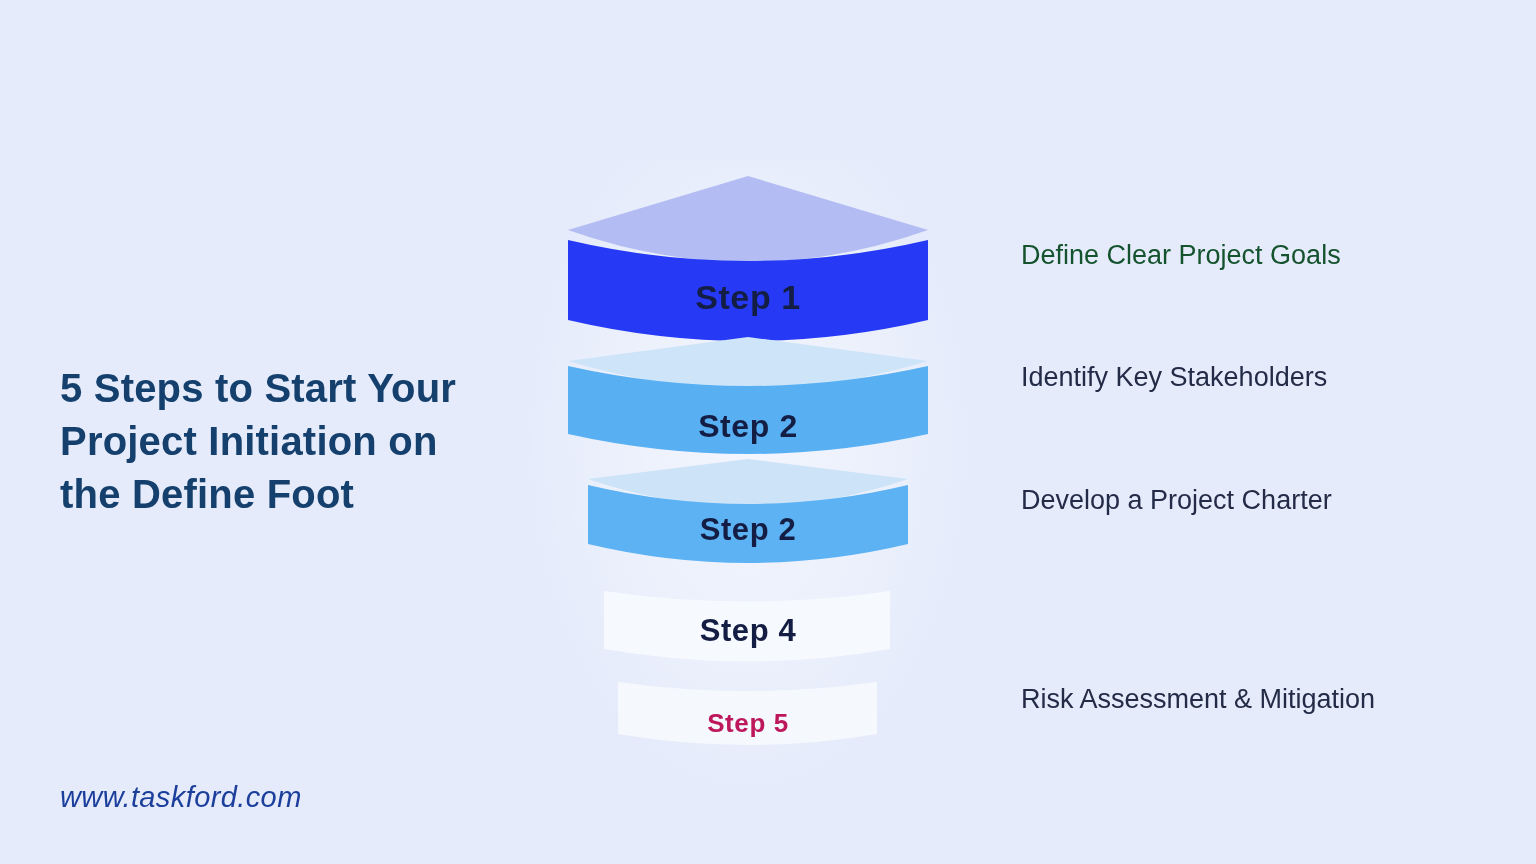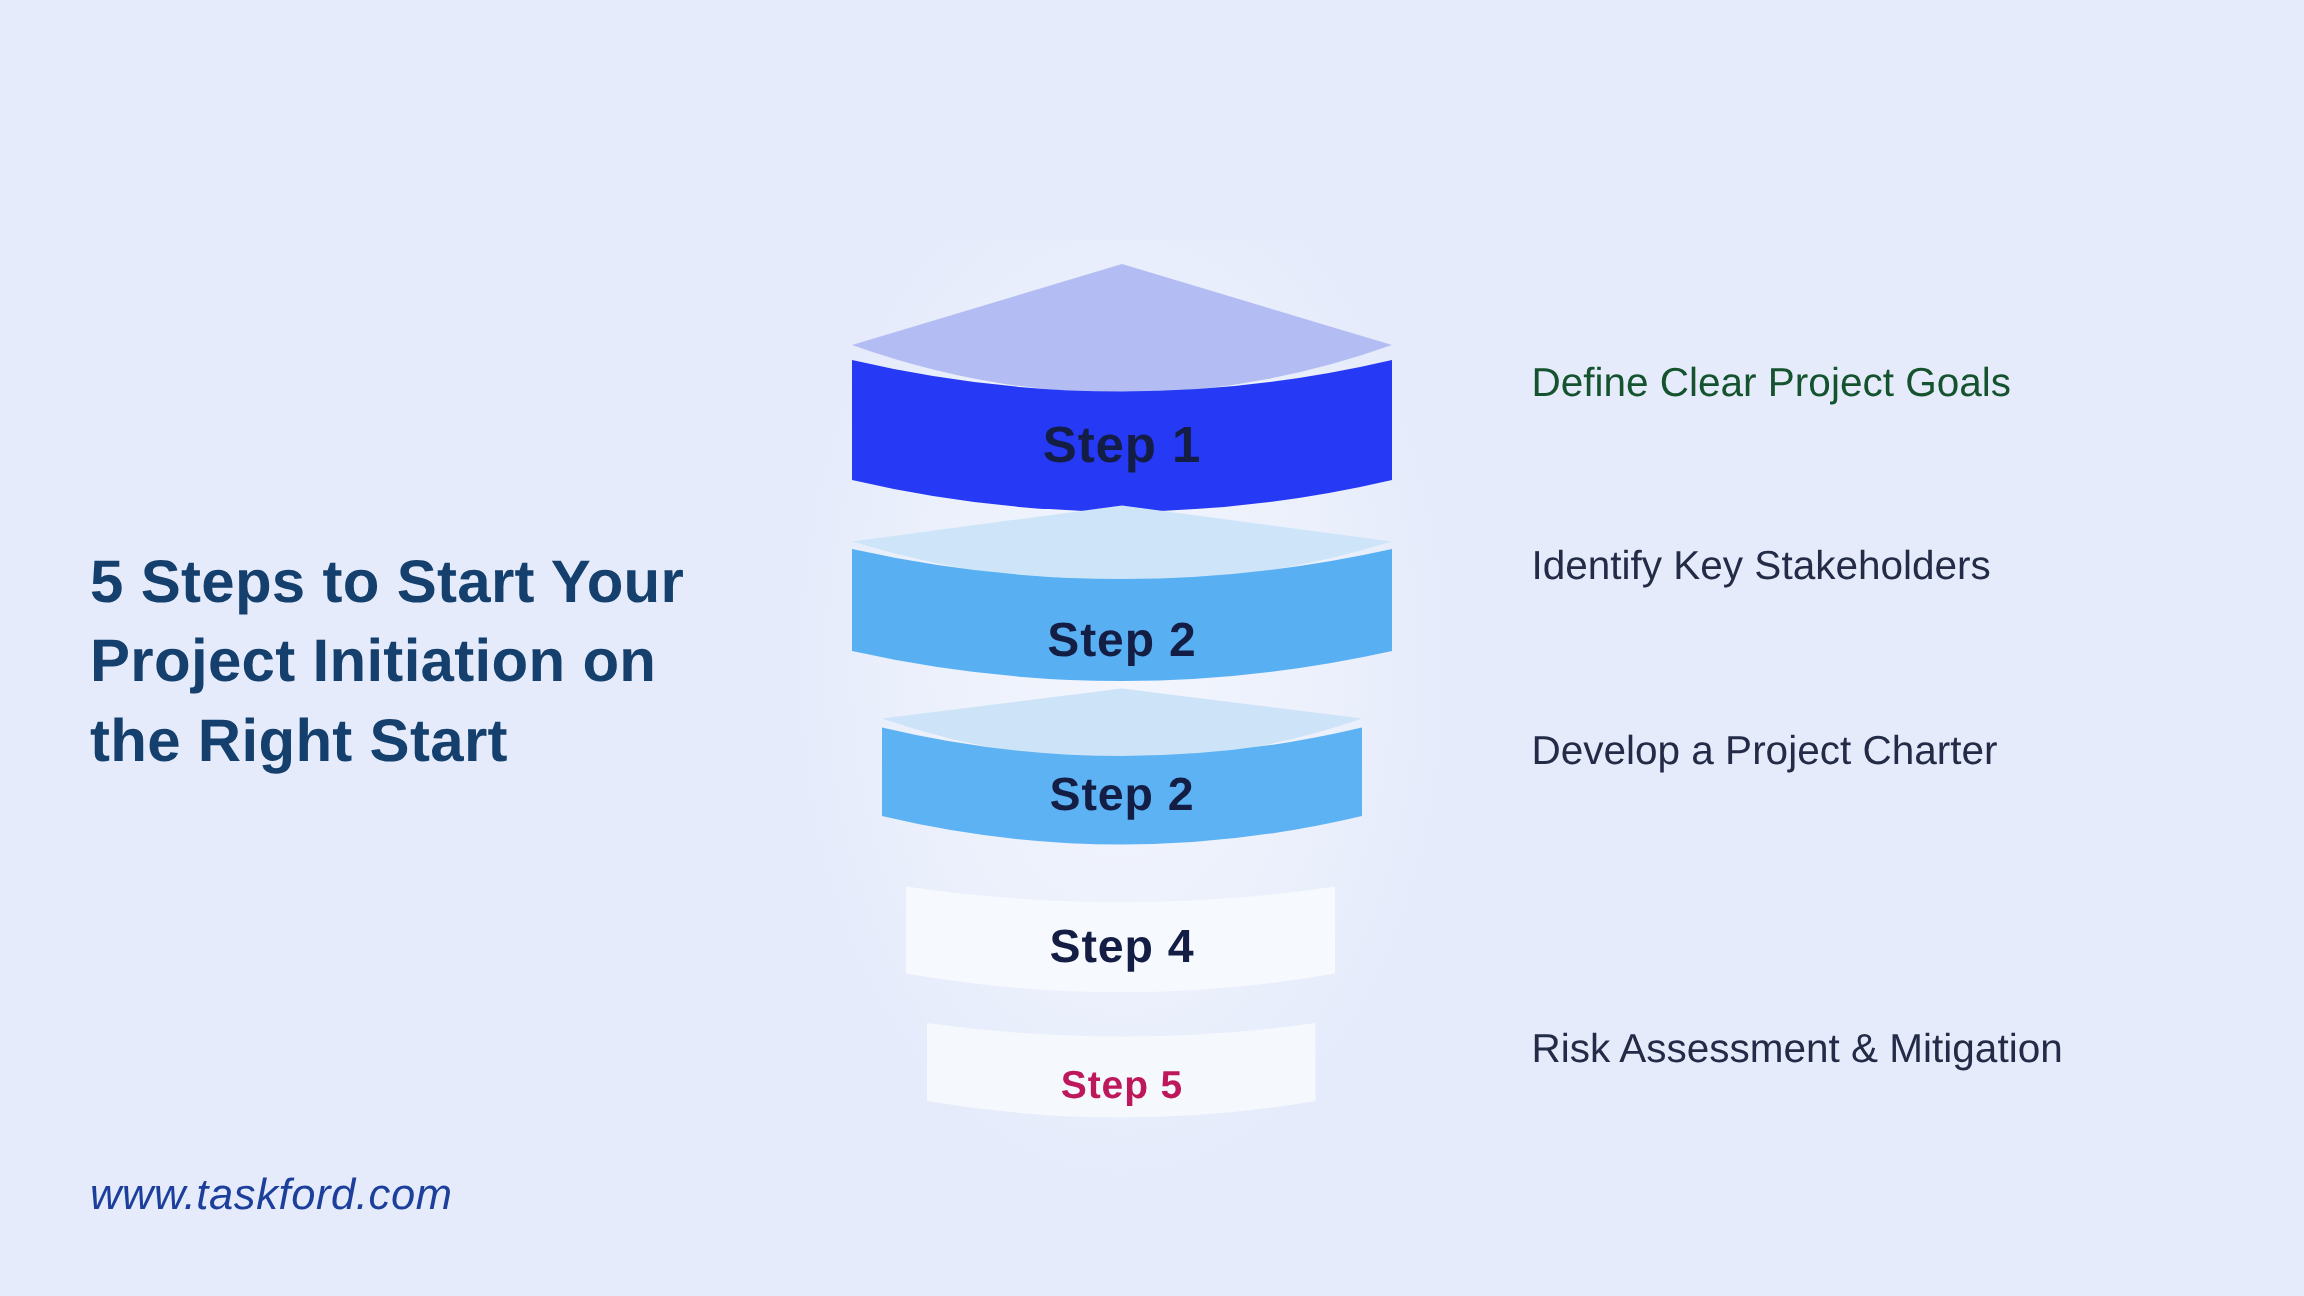--- a/index.html
+++ b/index.html
@@ -100,21 +100,21 @@
     <path d="M588 485 Q748 523 908 485 L908 544 Q748 582 588 544 Z" fill="#5cb2f3"></path>
 
     <path d="M604 591 Q748 612 890 591 L890 649 Q748 674 604 649 Z" fill="#f6f9fe"></path>
 
     <path d="M618 682 Q748 700 877 682 L877 734 Q748 756 618 734 Z" fill="#f5f8fd"></path>
   </svg>
 
   <h1 class="title" style="color: rgb(21, 64, 109);">
     <div>5 Steps to Start Your</div>
     <div>Project Initiation on</div>
-    <div>the Right Start</div>
+    <div>the Define Foot</div>
   </h1>
 
   <div class="step-label s1" style="color: rgb(20, 30, 68);">Step 1</div>
   <div class="step-label s2" style="color: rgb(20, 30, 68);">Step 2</div>
   <div class="step-label s3" style="color: rgb(20, 30, 68);">Step 2</div>
   <div class="step-label s4" style="color: rgb(20, 30, 68);">Step 4</div>
   <div class="step-label s5" style="color: #be185d;">Step 5</div>
 
   <div class="desc d1" style="color: #14532d;">Define Clear Project Goals</div>
   <div class="desc d2" style="color: rgb(35, 43, 71);">Identify Key Stakeholders</div>

